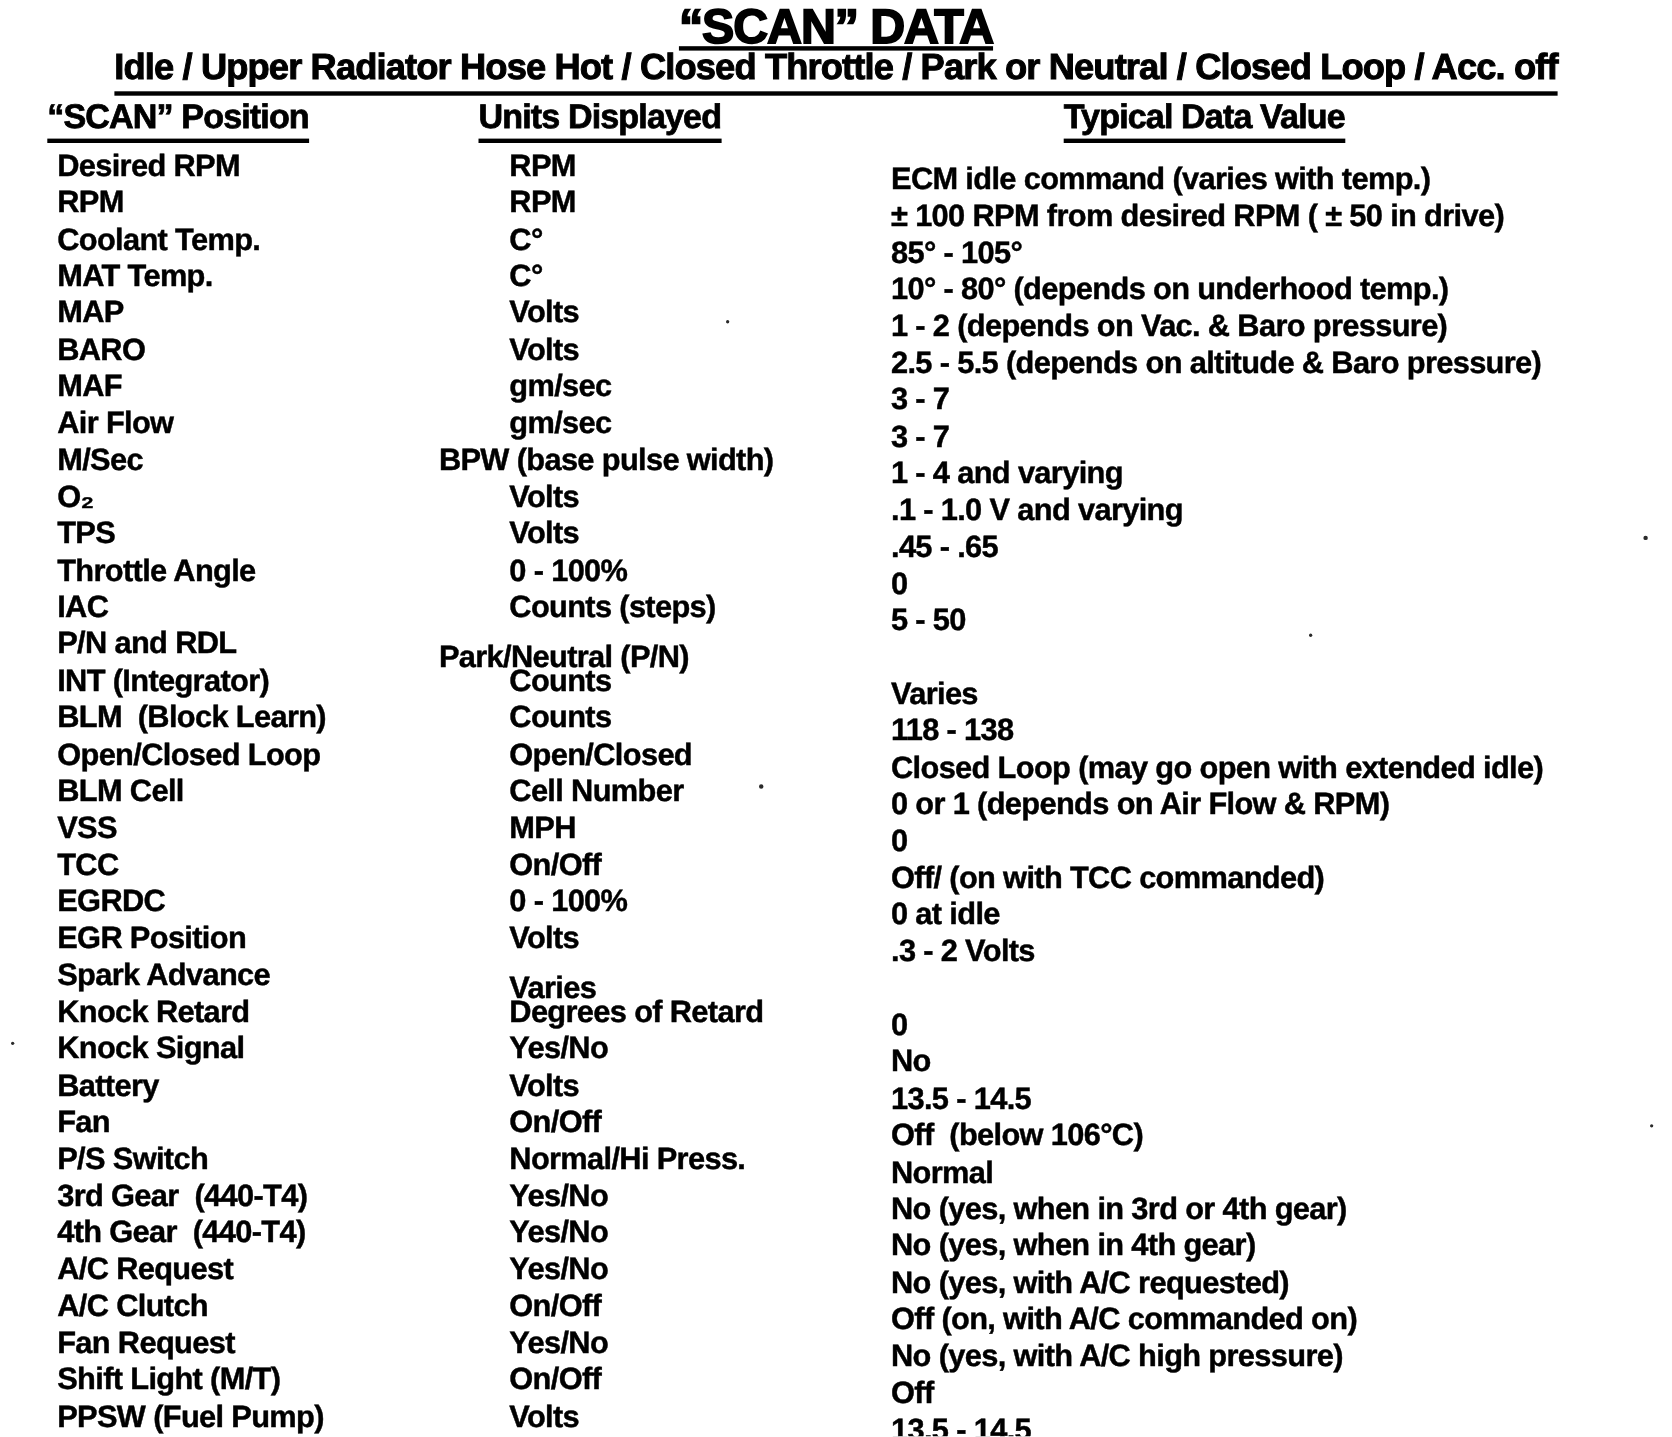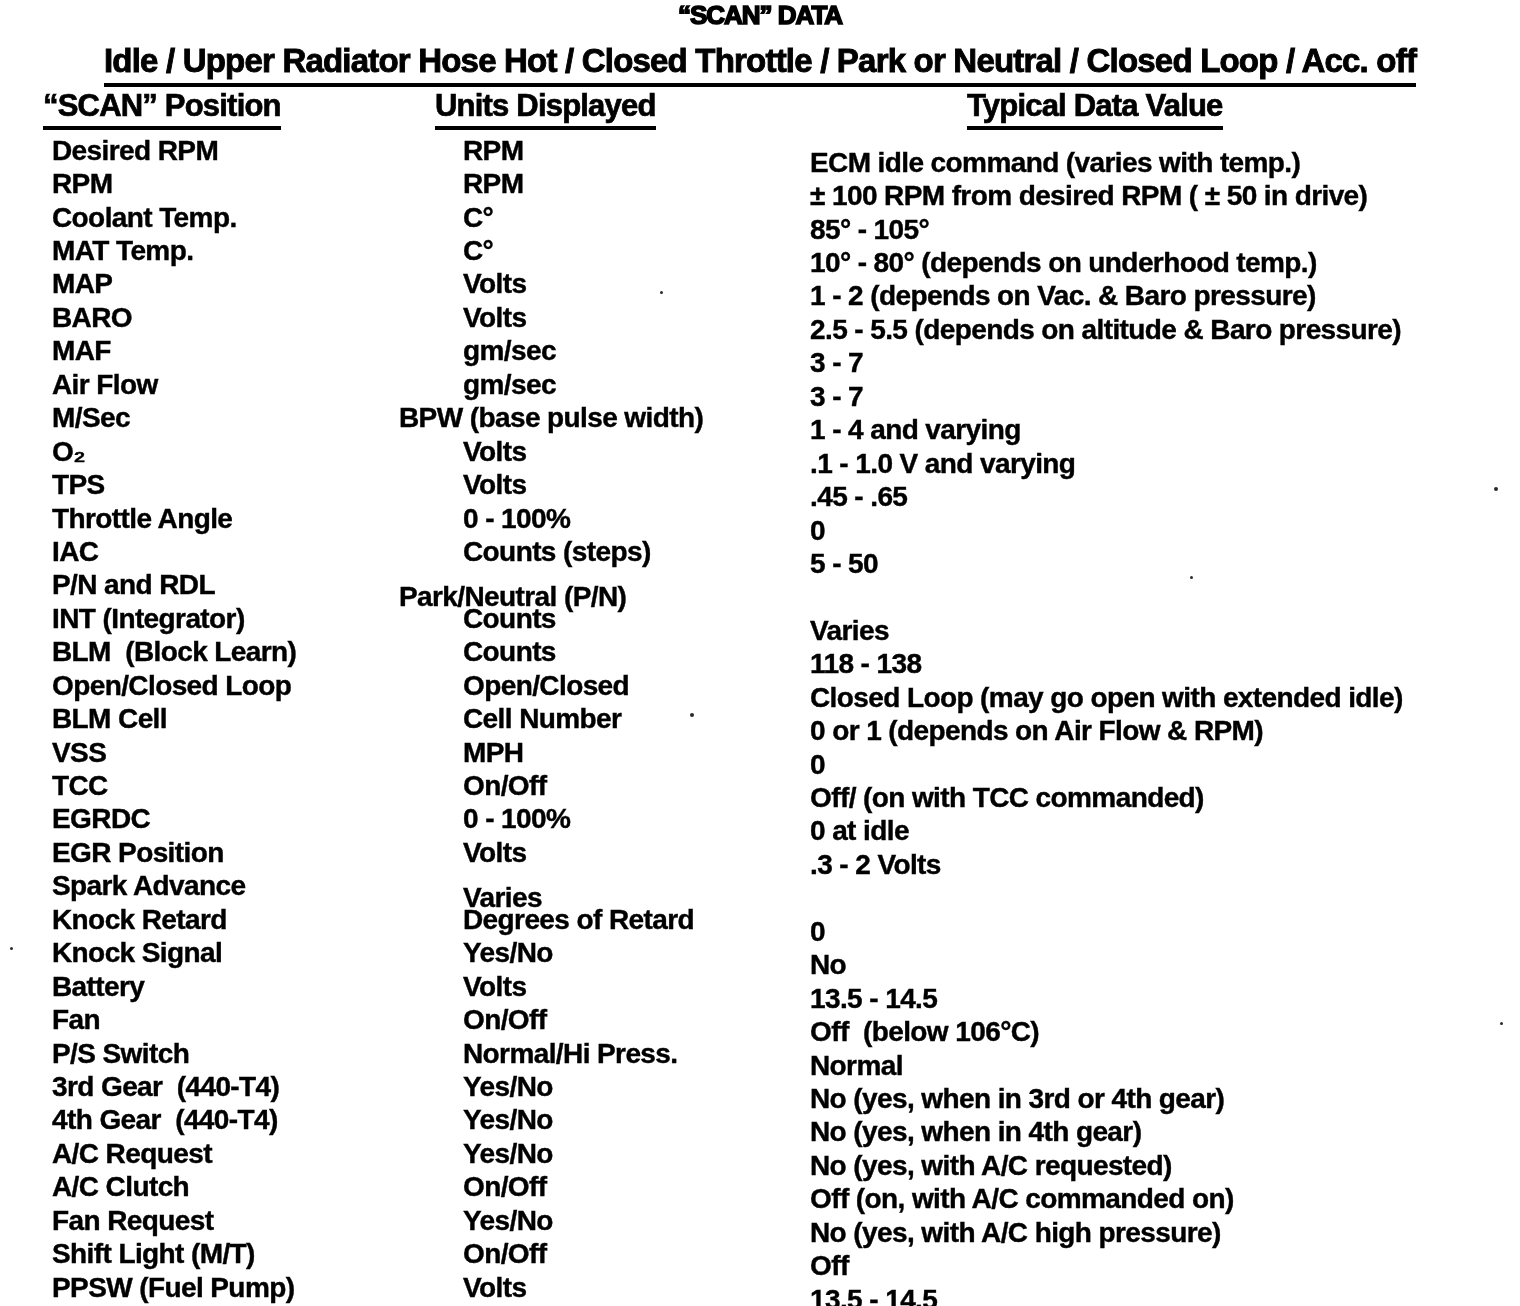--- a/index.html
+++ b/index.html
@@ -18,23 +18,24 @@
     -webkit-font-smoothing: antialiased;
   }
 
   
   .title {
     position: absolute;
     top: 0px;
     left: 0;
     width: 100%;
     text-align: center;
-    font-size: 26px;
+    font-size: 44px;
     font-weight: 700;
     letter-spacing: -1px;
+    text-decoration: underline;
     -webkit-text-stroke: 1.6px #000;
   }
 
   
   .subtitle-wrap {
     position: absolute;
     top: 42px;
     left: 0;
     width: 100%;
     text-align: center;

